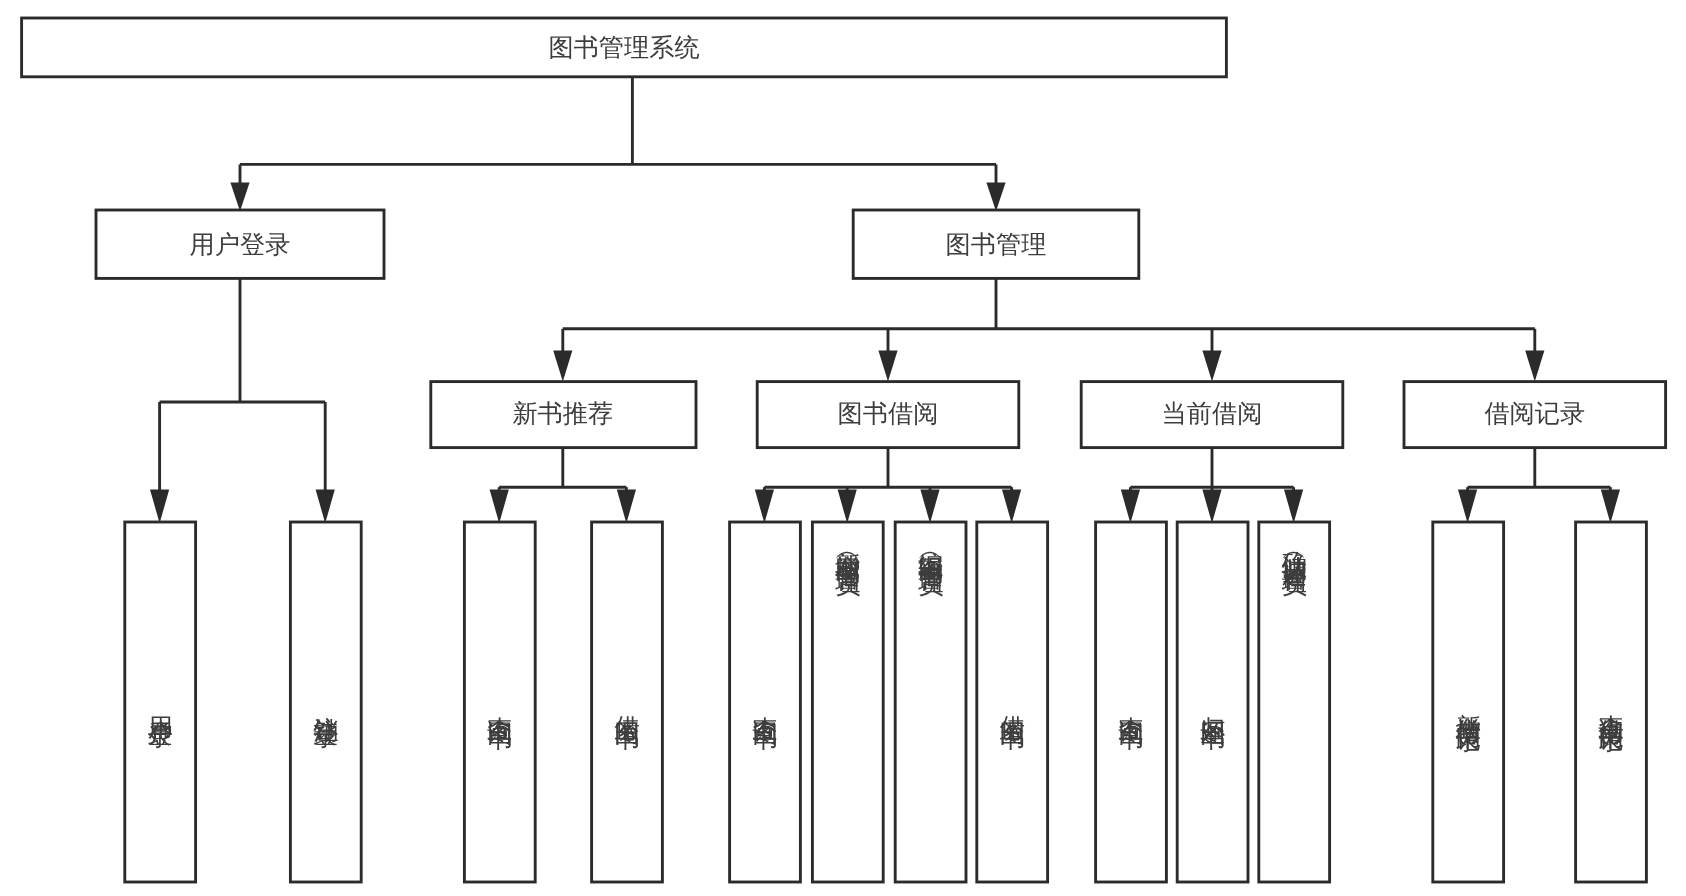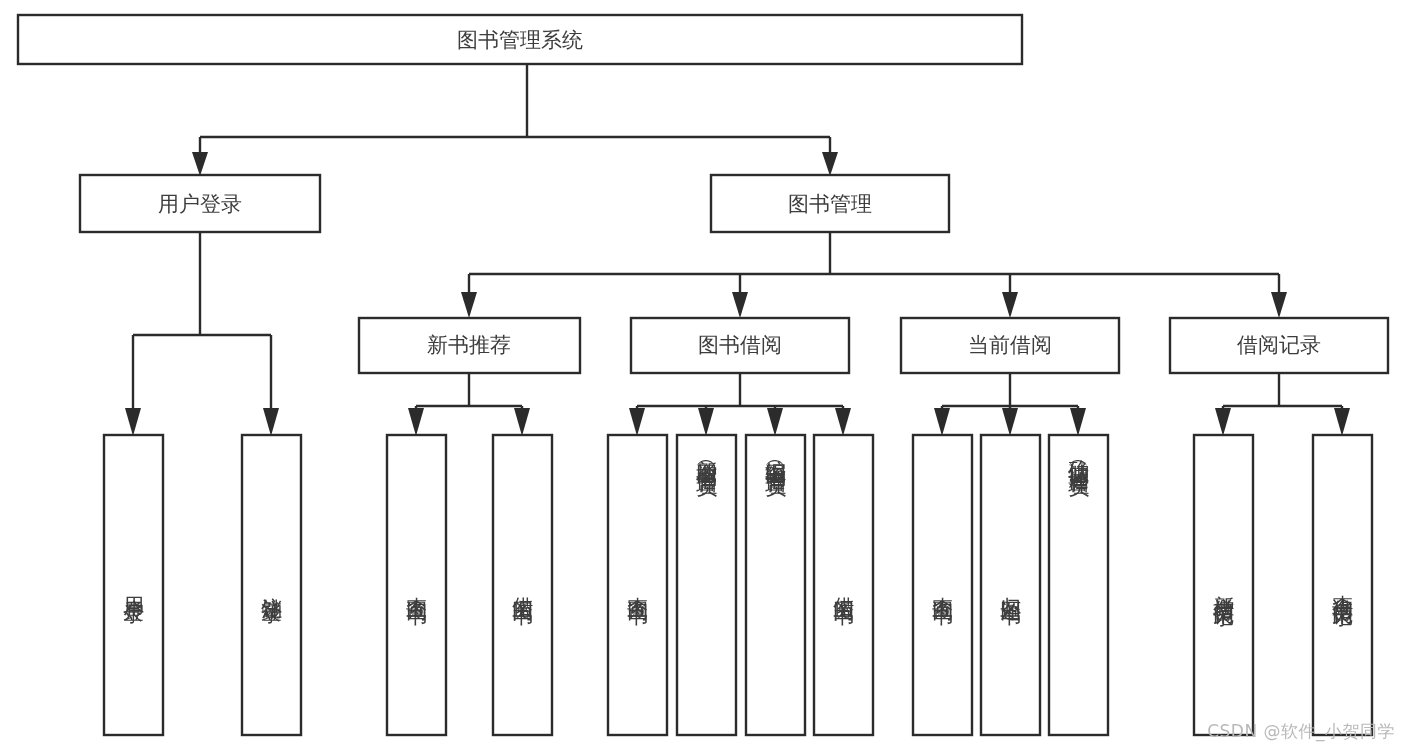--- a/index.html
+++ b/index.html
@@ -255,14 +255,13 @@
     <span class="leaf-label-text">确认归还（管理员）</span>
   </div>
 
   <div class="leaf-label-cell" style="left:1194px; top:435px; width:59px; height:300px;">
     <span class="leaf-label-text">新增借阅记录</span>
   </div>
   <div class="leaf-label-cell" style="left:1313px; top:435px; width:59px; height:300px;">
     <span class="leaf-label-text">查询借阅记录</span>
   </div>
 
-  <div class="watermark">CSDN @软件_小贺同学</div>
 </div>
 
 </body></html>

